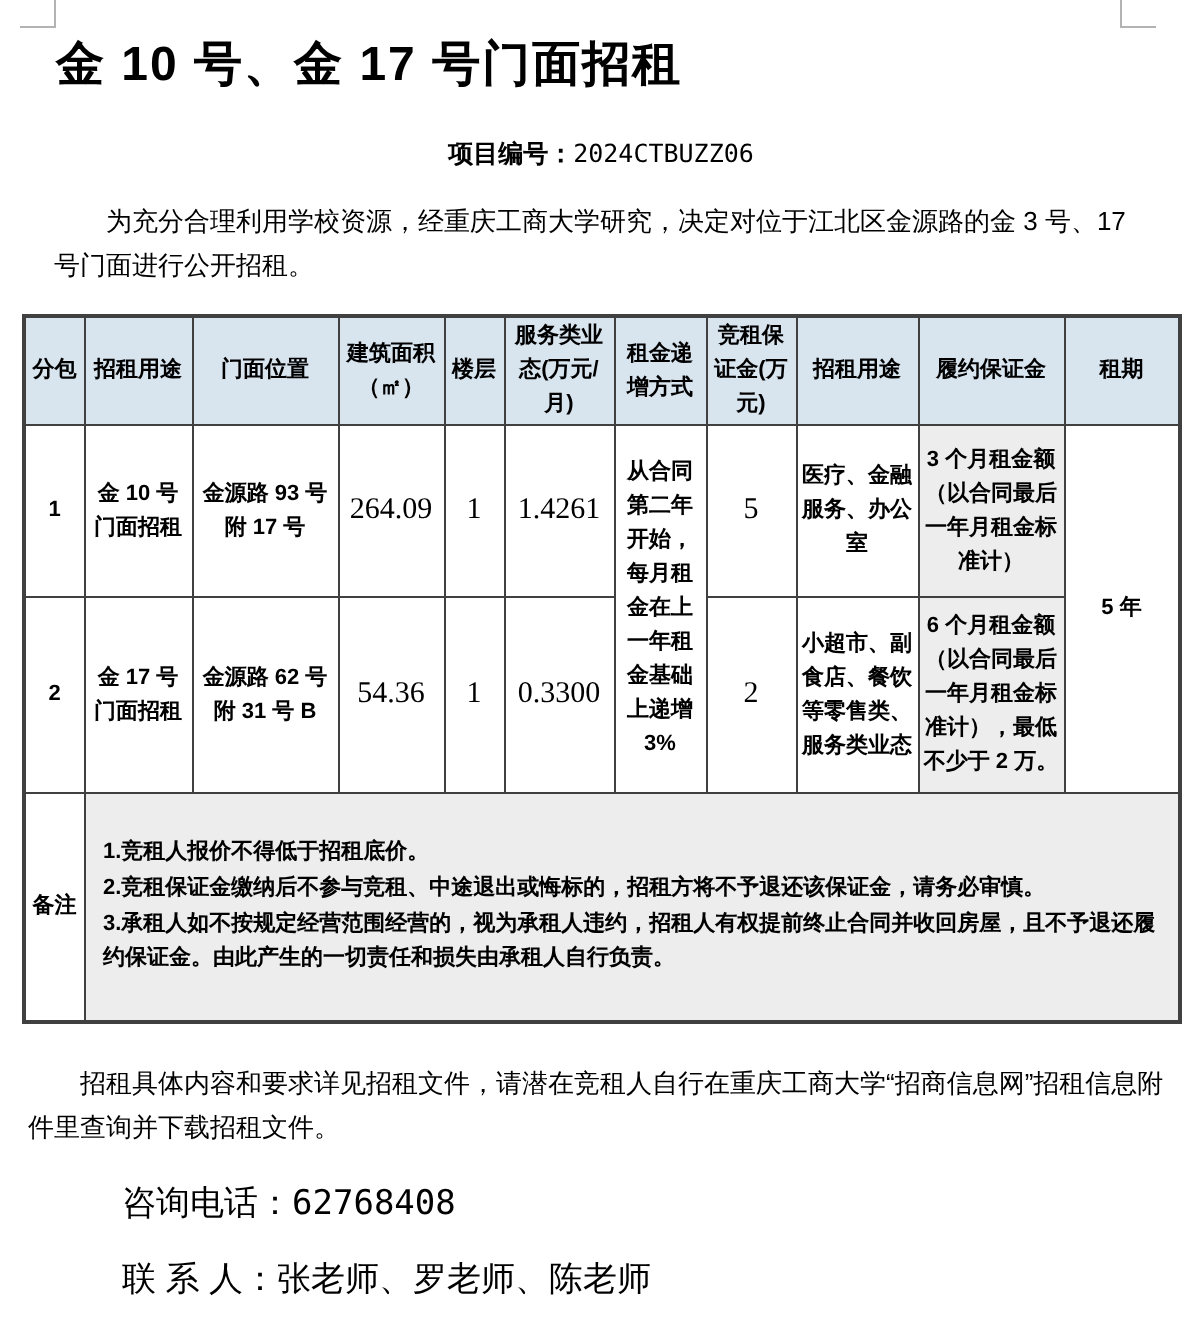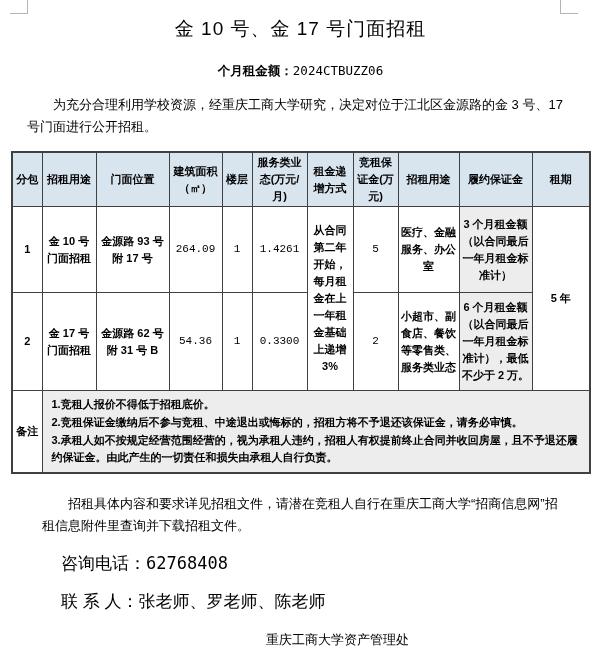--- a/index.html
+++ b/index.html
@@ -13,61 +13,61 @@
   body{
     width:601px;height:659px;
     background:#ffffff;color:#000;
     font-family:"Liberation Sans",sans-serif;
     position:relative;overflow:hidden;
   }
   .crop{position:absolute;top:0;width:18px;height:14px;}
   .crop-tl{left:10px;border-right:1px solid var(--crop-col);border-bottom:1px solid var(--crop-col);}
   .crop-tr{left:560px;border-left:1px solid var(--crop-col);border-bottom:1px solid var(--crop-col);}
 
-  .title{margin:16px 28px 0;text-align:center;font-size:19px;font-weight:normal;letter-spacing:1px;}
+  .title{margin:16px 28px 0;text-align:left;font-size:24px;font-weight:bold;letter-spacing:1px;}
   .project{margin-top:21px;text-align:center;font-size:12.5px;}
   .project .label{font-weight:bold;}
   .mono{font-family:"DejaVu Sans Mono",monospace;}
   .intro{margin:14px 27px 0;font-size:13px;line-height:1.7;text-indent:2em;}
 
   .table-wrap{margin:13px 0 0 11px;}
   table{
     border-collapse:collapse;table-layout:fixed;width:578px;
     font-size:11px;border:2px solid var(--border-col);
   }
   th,td{
     border:1px solid var(--border-col);
     padding:1px 2px;text-align:center;vertical-align:middle;
     font-weight:bold;line-height:1.55;overflow:hidden;
   }
   thead th{background:var(--header-bg);height:48px;font-weight:bold;}
   tr.r1{height:86px;}
   tr.r2{height:98px;}
   td.shaded{background:var(--shaded-bg);margin-top:15px;}
-  td.num{font-family:Liberation Mono, monospace;font-weight:normal;font-size:11px;}
+  td.num{font-family:Liberation Serif, serif;font-weight:normal;font-size:15px;}
   td.remark-content{
-    background:var(--shaded-bg);text-align:left;padding:5px 9px;line-height:1.6;
+    background:var(--shaded-bg);text-align:left;padding:21px 9px;line-height:1.6;
   }
   tr.remark-row{height:72px;}
 
-  .closing{margin:19px 42px 0;font-size:13px;line-height:1.7;text-indent:2em;}
+  .closing{margin:19px 14px 0;font-size:13px;line-height:1.7;text-indent:2em;}
   .info-line{margin:15px 27px 0;font-size:17px;padding-left:2em;}
   .sign{margin-top:18px;text-align:center;padding-left:74px;font-size:13px;}
   .date-line{margin-top:15px;text-align:center;padding-left:150px;font-size:13px;}
 </style>
 </head>
 <body>
 
 <div class="crop crop-tl"></div>
 <div class="crop crop-tr"></div>
 
 <div class="title">金 10 号、金 17 号门面招租</div>
 
 <div class="project">
-  <span class="label">个月租金额：</span><span class="mono">2024CTBUZZ06</span>
+  <span class="label">项目编号：</span><span class="mono">2024CTBUZZ06</span>
 </div>
 
 <div class="intro">为充分合理利用学校资源，经重庆工商大学研究，决定对位于江北区金源路的金 3 号、17 号门面进行公开招租。</div>
 
 <div class="table-wrap">
   <table>
     <colgroup>
       <col style="width:30px">
         <col style="width:54px">
         <col style="width:73px">

